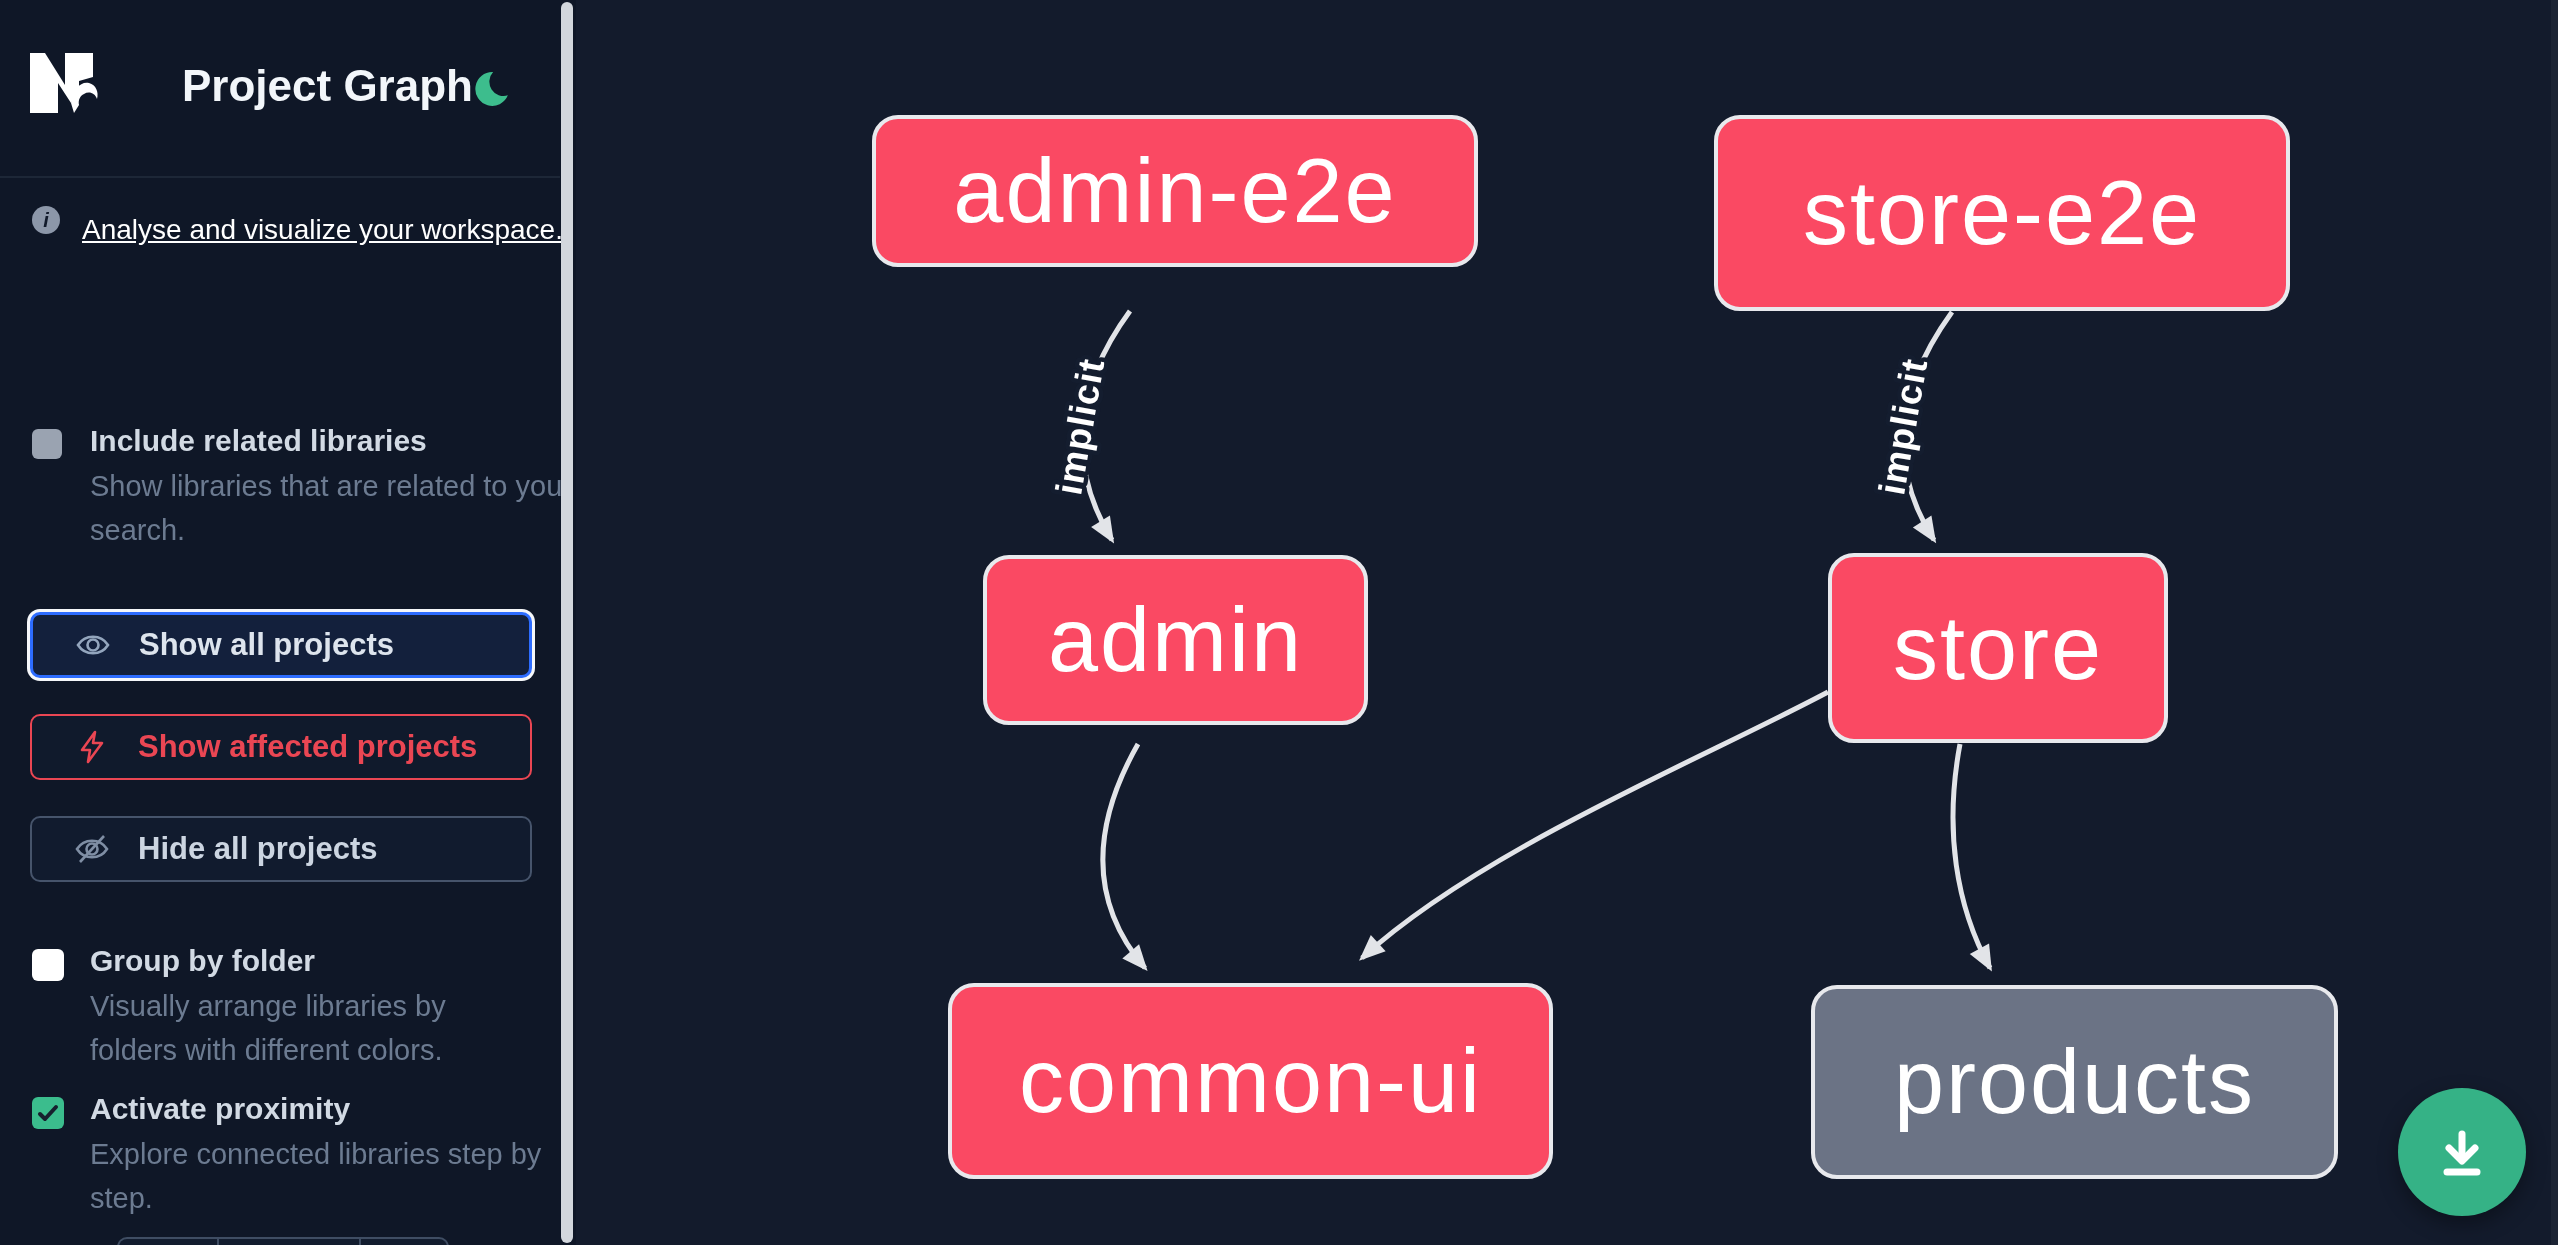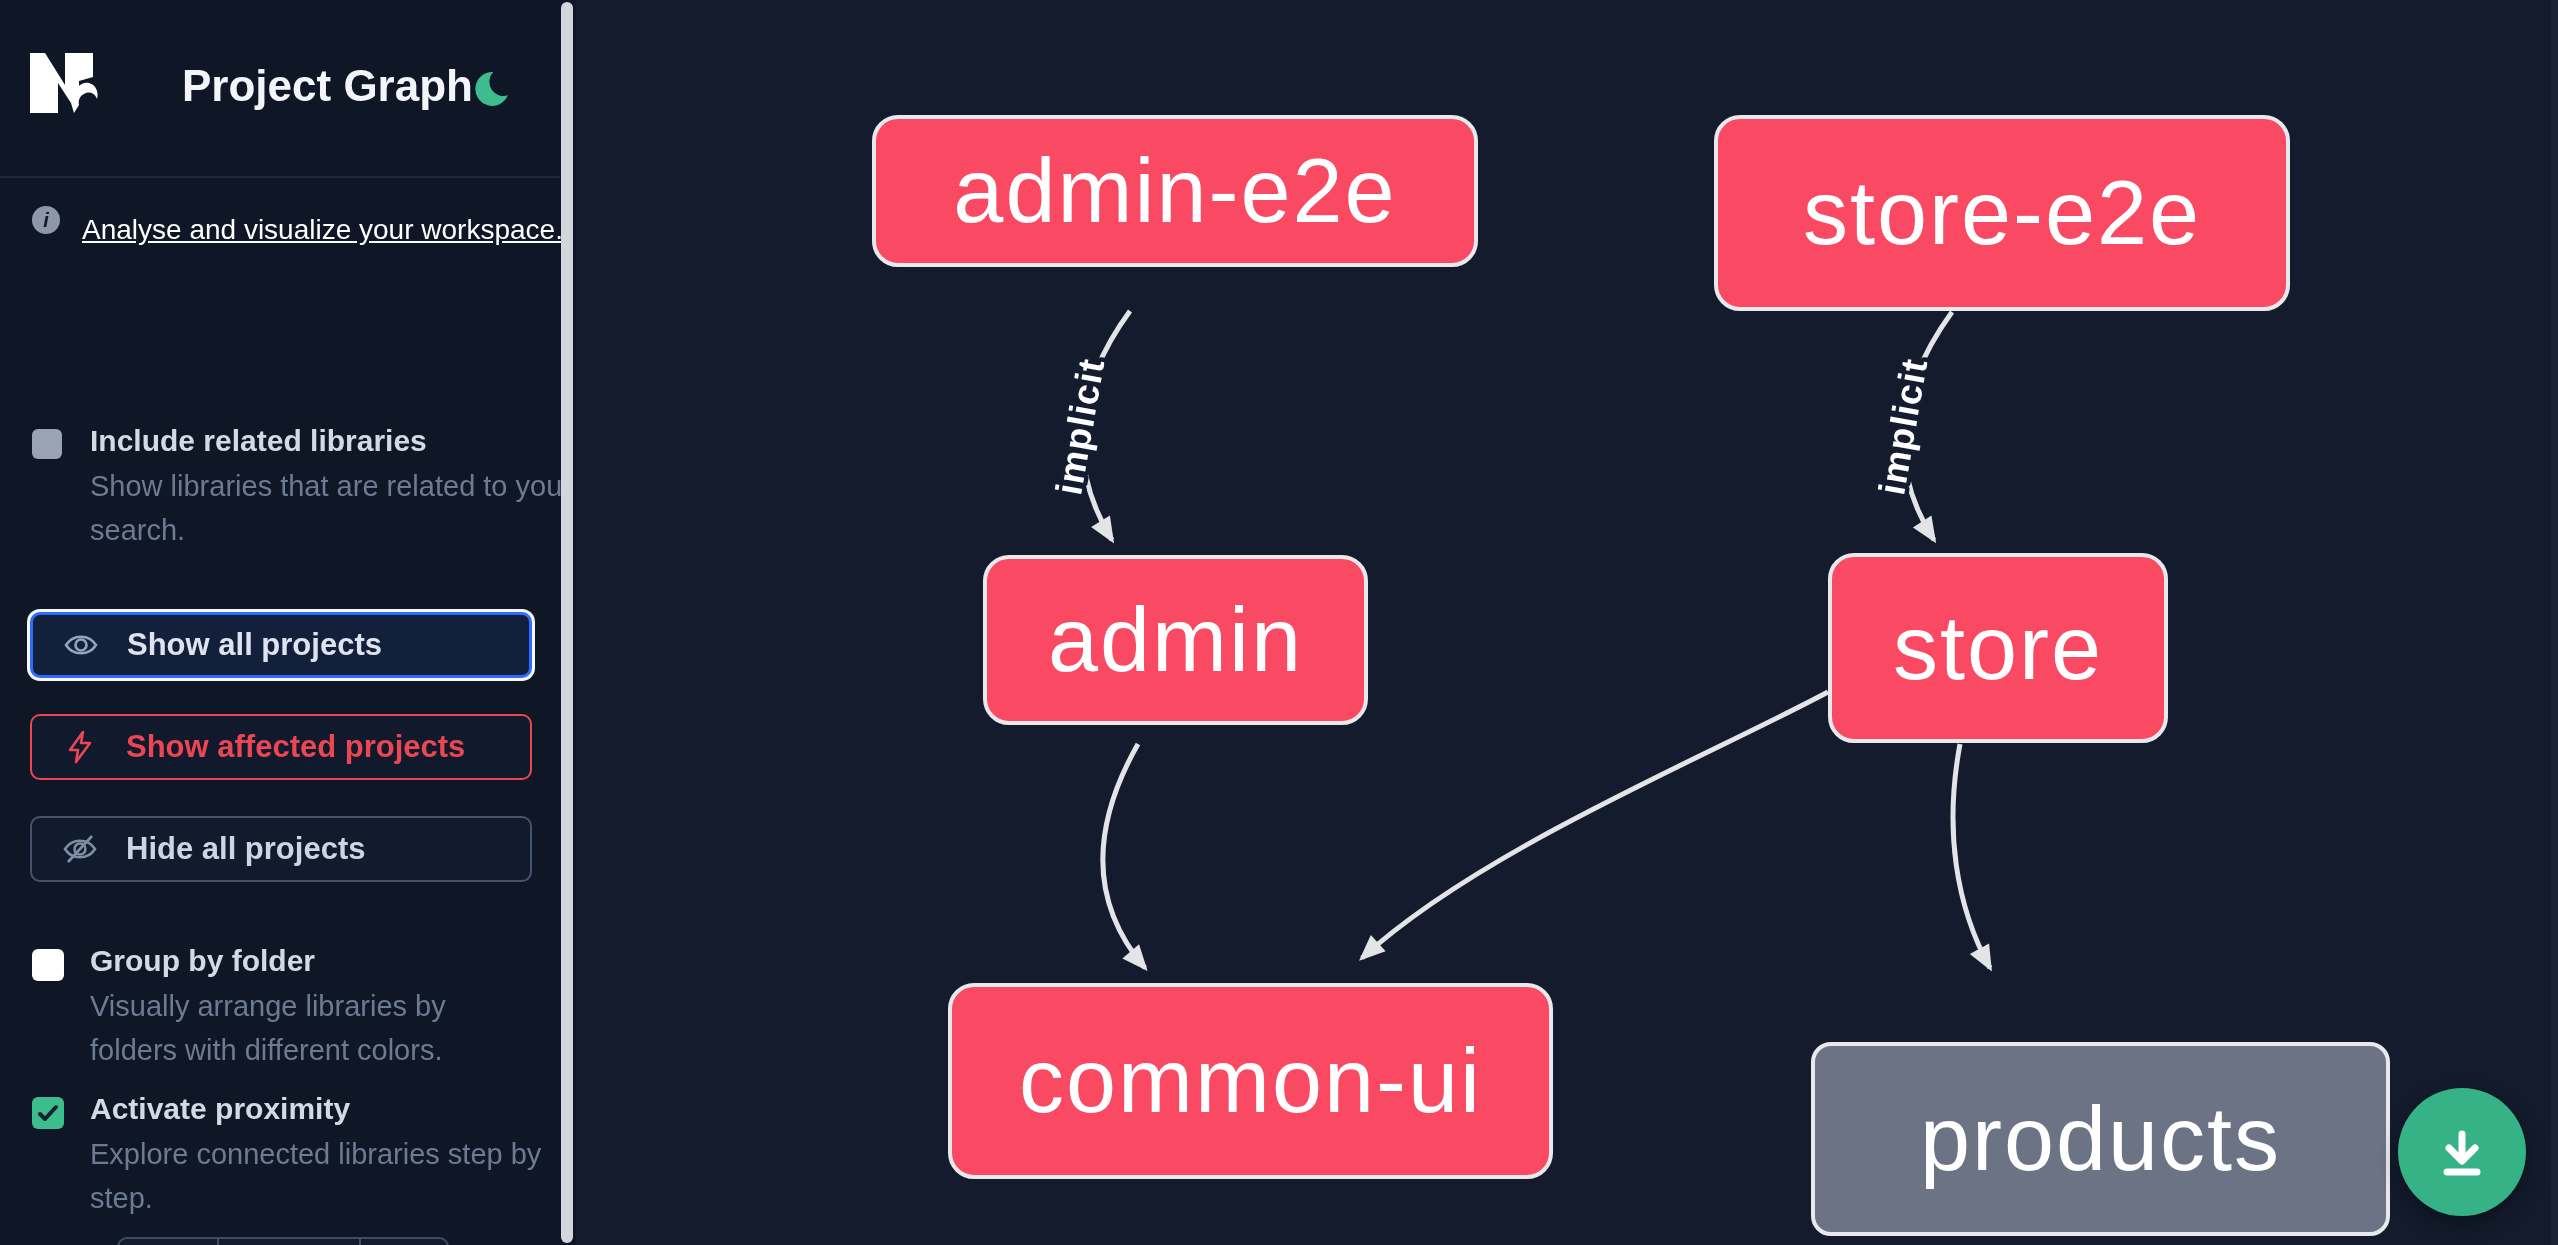--- a/index.html
+++ b/index.html
@@ -12,21 +12,21 @@
   .edge-label{font-size:37px;font-weight:700;fill:#ffffff;stroke:#141d2f;stroke-width:9px;paint-order:stroke;stroke-linejoin:round;text-anchor:middle;dominant-baseline:middle;letter-spacing:1px;}
   .node{position:absolute;display:flex;align-items:center;justify-content:center;
         border:4px solid #e8e9ed;border-radius:26px;background:#fa4963;color:#fff;
         font-size:90px;font-weight:400;letter-spacing:2px;cursor:pointer;}
   .node.normal{background:#6b7385;}
   .n-admin-e2e{left:872px;top:115px;width:606px;height:152px;}
   .n-store-e2e{left:1714px;top:115px;width:576px;height:196px;}
   .n-admin{left:983px;top:555px;width:385px;height:170px;}
   .n-store{left:1828px;top:553px;width:340px;height:190px;}
   .n-common-ui{left:948px;top:983px;width:605px;height:196px;}
-  .n-products{left:1811px;top:1042px;width:579px;height:194px;border-radius:20px;}
+  .n-products{left:1811px;top:985px;width:527px;height:194px;}
 
   .fab{position:absolute;left:2398px;top:1088px;width:128px;height:128px;border-radius:50%;
        background:#35b286;display:flex;align-items:center;justify-content:center;
        box-shadow:0 8px 20px rgba(0,0,0,.35);cursor:pointer;}
 
   .page-scrollbar{position:absolute;right:0;top:0;width:7px;height:1245px;background:#1c2434;}
 
   
   .sidebar{position:absolute;left:0;top:0;width:576px;height:1245px;background:#0f1727;}
   .sb-scrollthumb{position:absolute;left:561px;top:2px;width:12px;height:1241px;border-radius:7px;background:#d3d7dd;}
@@ -44,21 +44,21 @@
   .search input{flex:1;background:transparent;border:none;outline:none;font-size:31px;color:#c6d0dd;padding:0 0 0 24px;}
   .search input::placeholder{color:#69788f;}
   .cb{position:absolute;left:32px;width:30px;height:30px;border-radius:6px;cursor:pointer;}
   .cb.gray{background:#9aa3b1;}
   .cb.white{background:#ffffff;}
   .cb.green{background:#3bbd8d;display:flex;align-items:center;justify-content:center;}
   .opt-label{position:absolute;left:90px;font-size:30px;font-weight:600;color:#d2dae4;white-space:nowrap;}
   .opt-desc{position:absolute;left:90px;font-size:29px;line-height:44px;color:#6c7b91;}
 
   .sb-btn{position:absolute;left:30px;width:502px;height:66px;border-radius:10px;display:flex;align-items:center;
-          padding-left:30px;gap:28px;font-size:31px;font-weight:600;cursor:pointer;background:#111b2e;}
+          padding-left:42px;gap:28px;font-size:31px;font-weight:600;cursor:pointer;background:#111b2e;}
   .btn-all{top:612px;background:#13203c;border:3px solid #2d6cff;box-shadow:0 0 0 3px #f5f7fa;color:#dde4ed;}
   .btn-affected{top:714px;border:2px solid #ea4653;color:#ea4653;background:#101a2c;}
   .btn-hide{top:816px;border:2px solid #46546b;color:#ccd5e1;}
 
   .stepper{position:absolute;left:117px;top:1237px;width:332px;height:10px;background:#121c2e;
            border:2px solid #3f4d63;border-bottom:none;border-radius:12px 12px 0 0;}
   .stepper .div1,.stepper .div2{position:absolute;top:0;width:2px;height:8px;background:#3f4d63;}
   .stepper .div1{left:98px;} .stepper .div2{left:240px;}
 </style>
 </head>

